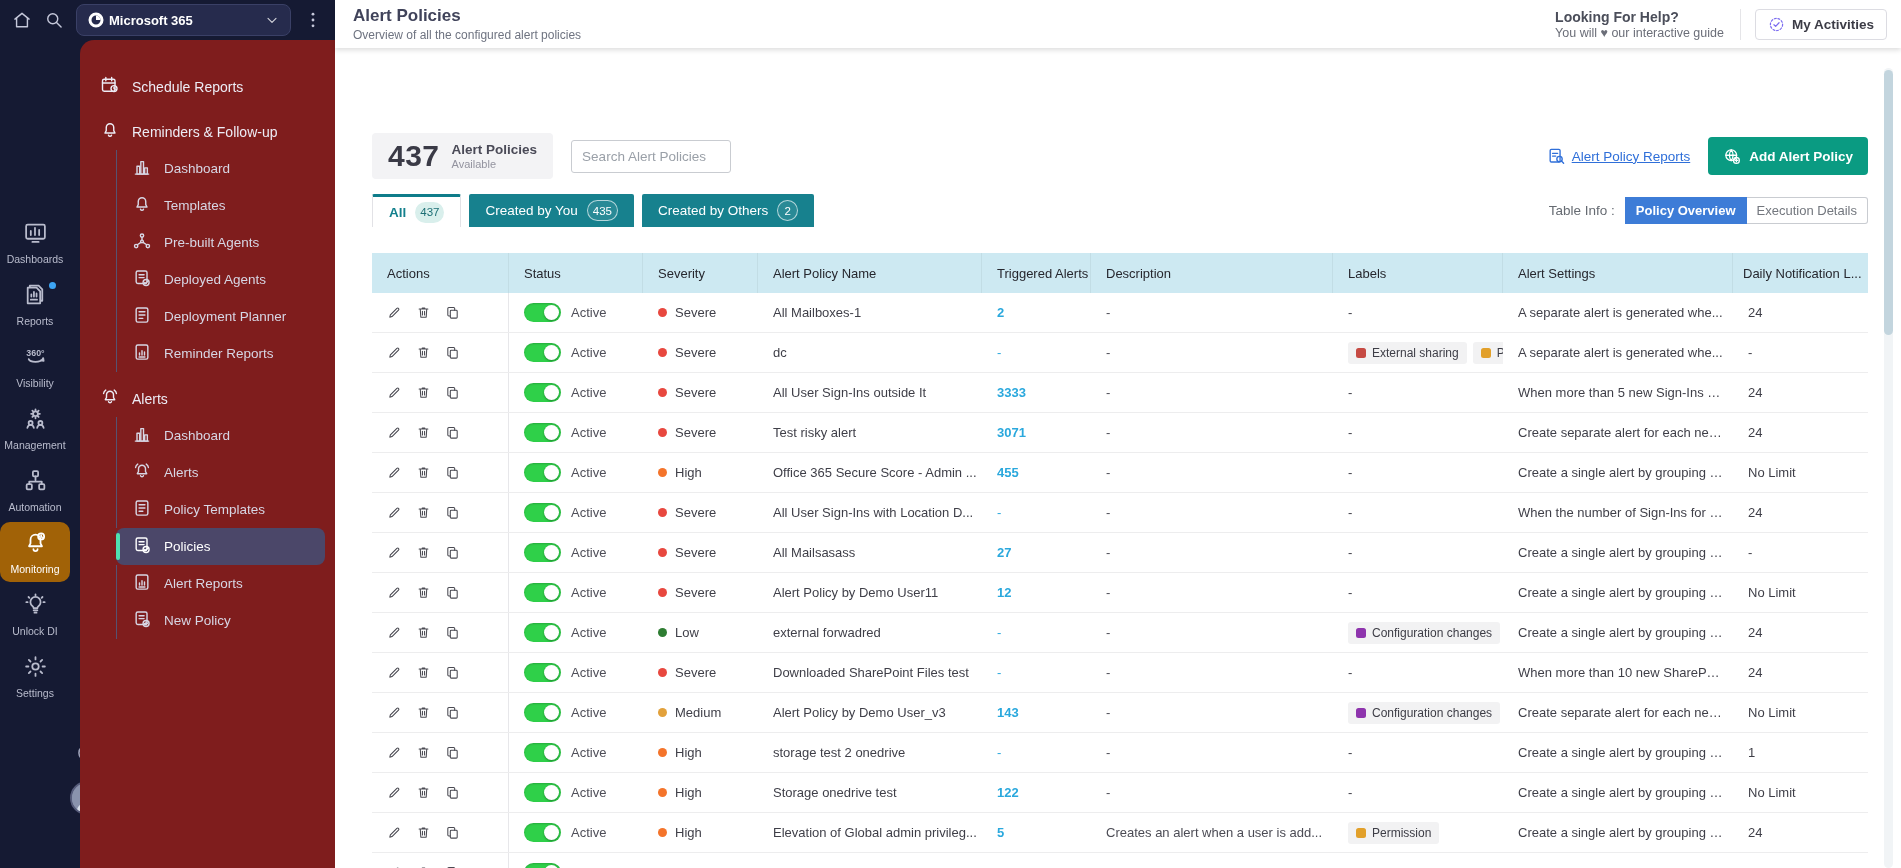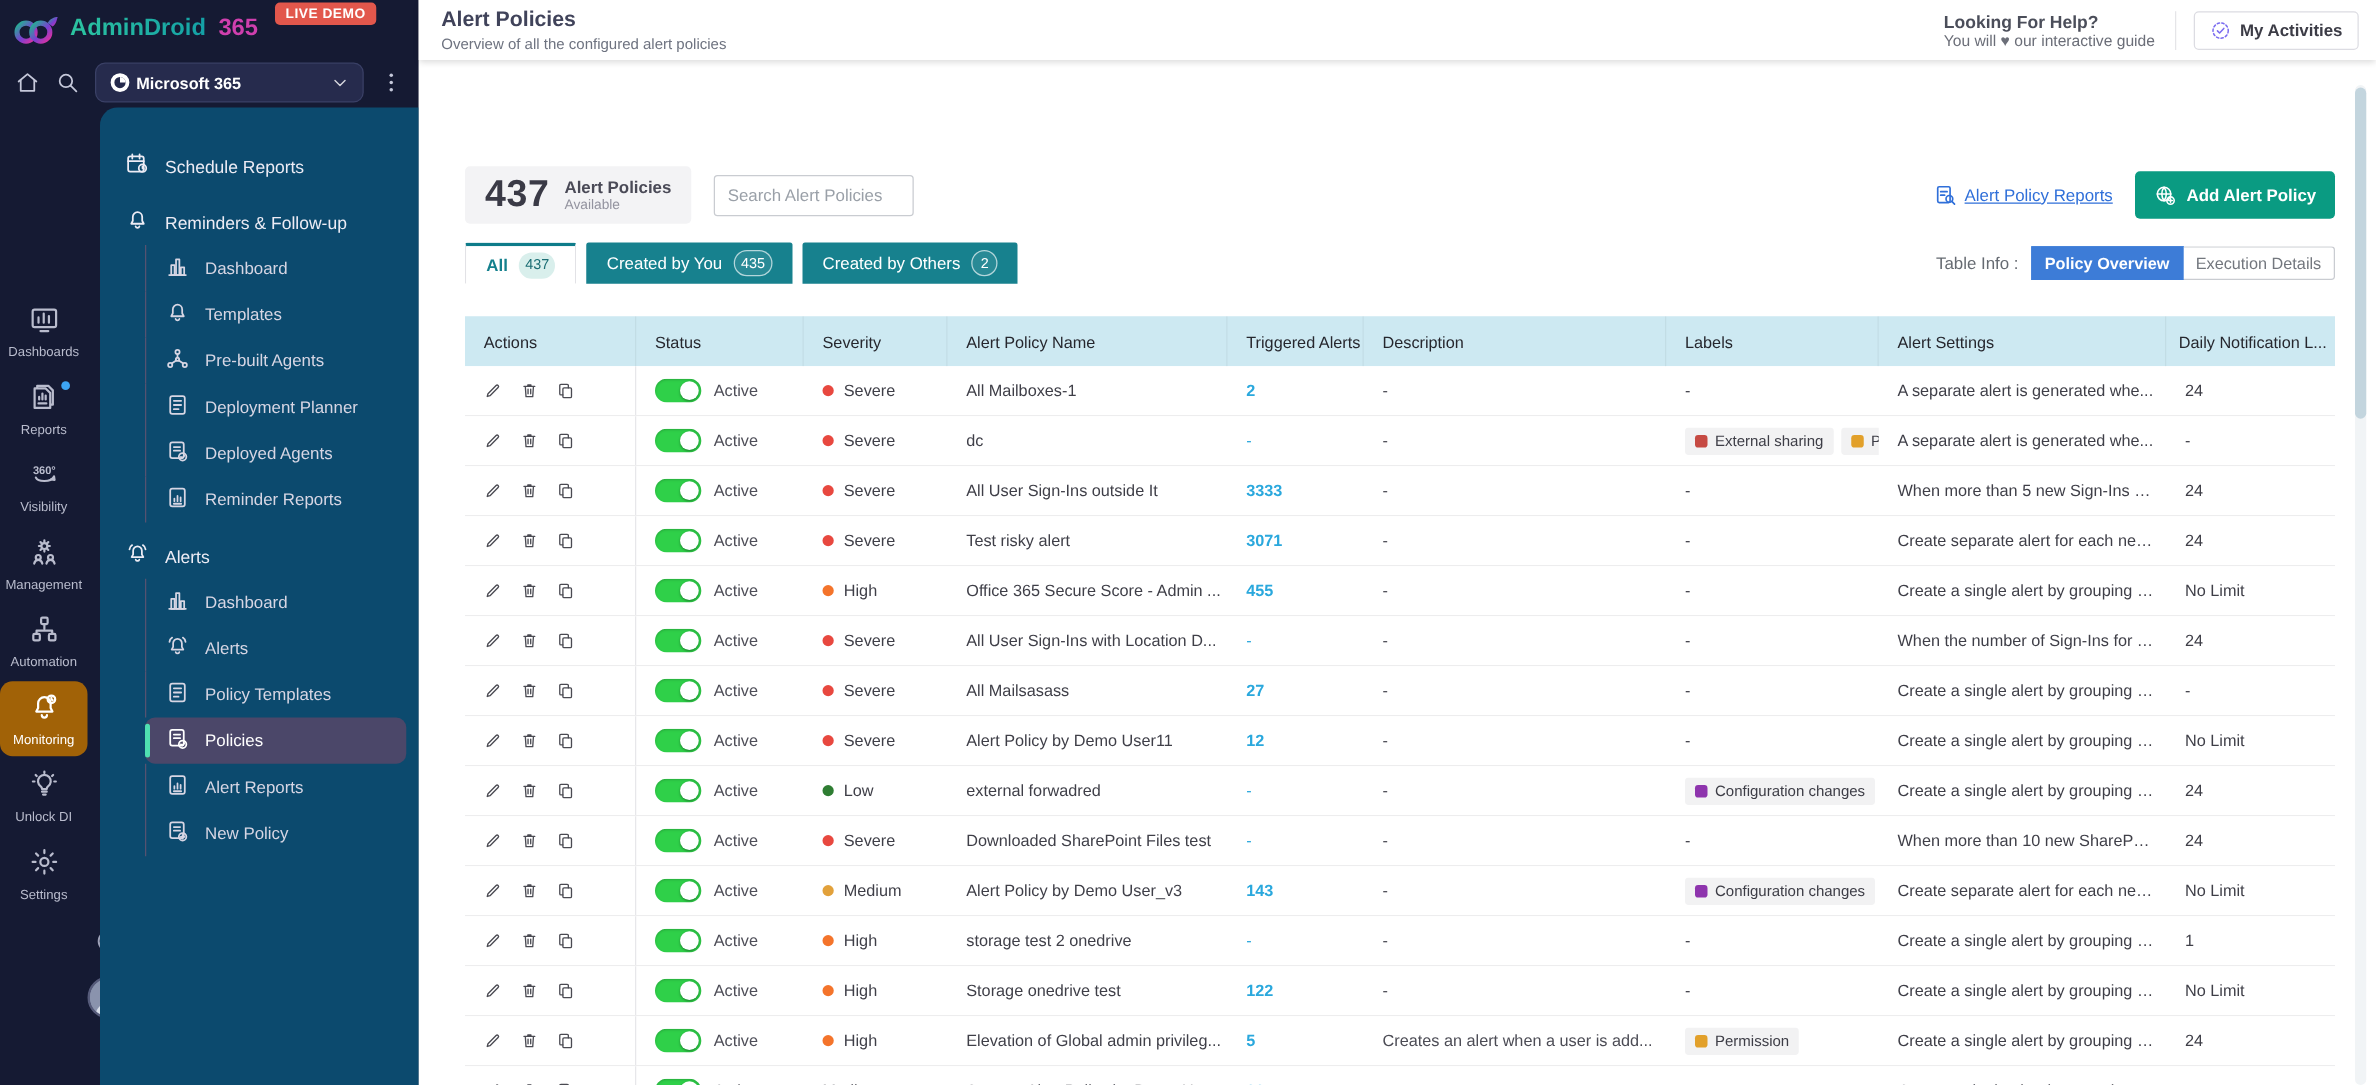--- a/index.html
+++ b/index.html
@@ -32,21 +32,21 @@
   .rail-item .notif-dot { display:none; position:absolute; top:8px; right:14px; width:7px; height:7px; border-radius:50%; background:#3da5f4; }
   .rail-item.active { background:#a16207; color:#fff; }
   .rail-item.active::before { content:""; position:absolute; left:-5px; top:10px; bottom:10px; width:5px; border-radius:3px; background:#4fe0b1; }
   .rail-bottom { margin-top:auto; display:flex; flex-direction:column; align-items:center; gap:17px; padding-bottom:14px; color:#9ea2b8; }
   .rb { width:22px; height:22px; cursor:pointer; }
   .rb svg { width:22px; height:22px; }
   .avatar { width:34px; height:34px; border-radius:50%; background:#8a93ad; border:2px solid #565b7a; overflow:hidden; display:flex; cursor:pointer; }
   .avatar svg { width:100%; height:100%; }
   .chev { font-size:20px; line-height:18px; text-align:center; }
 
-  .submenu { flex:1; background:#0c4a6e; border-top-left-radius:14px; padding:20px 10px 0 12px; overflow:hidden; }
+  .submenu { flex:1; background:#7f1d1d; border-top-left-radius:14px; padding:20px 10px 0 12px; overflow:hidden; }
   .mi { display:flex; align-items:center; gap:12px; height:37px; color:#d7d6e4; font-size:13.5px; padding:0 8px; border-radius:8px; cursor:pointer; position:relative; }
   .mi svg { width:20px; height:20px; flex-shrink:0; }
   .mi.l0 { color:#edecf5; font-size:14px; margin-top:8px; }
   .mi.l1 { margin-left:24px; padding-left:16px; }
   .mi.l1::before { content:""; position:absolute; left:0; top:0; bottom:0; width:1px; background:#565270; }
   .mi.active { background:#4b4769; color:#fff; }
   .mi.active::before { width:4px; border-radius:2px; top:5px; bottom:5px; background:#4fe0b1; }
 
   
   .main { flex:1; display:flex; flex-direction:column; min-width:0; position:relative; background:#fff; }
@@ -116,39 +116,20 @@
 
   .vscroll { position:absolute; right:8px; top:68px; bottom:0; width:9px; background:#f1f4f6; border-radius:5px; cursor:pointer; }
   .vthumb { position:absolute; top:2px; left:0; width:9px; height:265px; background:#c3d5de; border-radius:5px; }
 </style>
 </head>
 <body>
 
 <div class="app">
 
   <aside class="left">
-    <div class="brandbar">
-      <span class="logo">
-        <svg viewBox="0 0 42 30">
-          <defs>
-            <linearGradient id="lg1" x1="0" y1="0" x2="1" y2="1">
-              <stop offset="0" stop-color="#1db88e"></stop>
-                <stop offset=".55" stop-color="#7a3fd1"></stop>
-                <stop offset="1" stop-color="#e3319e"></stop>
-            </linearGradient>
-          </defs>
-          <circle cx="12" cy="18" r="8" fill="none" stroke="url(#lg1)" stroke-width="4.5"></circle>
-          <circle cx="25" cy="18" r="8" fill="none" stroke="url(#lg1)" stroke-width="4.5"></circle>
-          <path d="M31 10c2-4 6-5.5 9-5.5-1 2.5-1 6-4.5 8.5z" fill="url(#lg1)"></path>
-        </svg>
-      </span>
-      <span class="bn">AdminDroid</span>
-      <span class="bs">365</span>
-      <span class="live-badge">LIVE DEMO</span>
-    </div>
     <div class="navrow">
       <span class="nav-ic">
           <svg viewBox="0 0 24 24" fill="none" stroke="currentColor" stroke-width="1.7" stroke-linecap="round" stroke-linejoin="round">
             <path d="M3.5 11L12 4l8.5 7"></path>
             <path d="M5.5 9.5V20h13V9.5"></path>
           </svg>
         </span>
       <span class="nav-ic">
           <svg viewBox="0 0 24 24" fill="none" stroke="currentColor" stroke-width="1.7" stroke-linecap="round" stroke-linejoin="round">
             <circle cx="10.5" cy="10.5" r="6"></circle>
@@ -306,33 +287,33 @@
                 <circle cx="12" cy="5.5" r="2"></circle>
                 <circle cx="5" cy="18" r="2"></circle>
                 <circle cx="19" cy="18" r="2"></circle>
                 <circle cx="12" cy="12.5" r="1.6"></circle>
                 <path d="M12 7.5v3.4M10.7 13.6l-4.3 2.9M13.3 13.6l4.3 2.9"></path>
               </svg></span>
     <span class="mlbl">Pre-built Agents</span>
   </div>
           <div class="mi l1">
     <span class="mic"><svg viewBox="0 0 24 24" fill="none" stroke="currentColor" stroke-width="1.7" stroke-linecap="round" stroke-linejoin="round">
-                <rect x="5" y="3.5" width="14" height="17" rx="2"></rect>
-                <path d="M8.5 8h7M8.5 12h7M8.5 16h4.5"></path>
-              </svg></span>
-    <span class="mlbl">Deployment Planner</span>
-  </div>
-          <div class="mi l1">
-    <span class="mic"><svg viewBox="0 0 24 24" fill="none" stroke="currentColor" stroke-width="1.7" stroke-linecap="round" stroke-linejoin="round">
                 <rect x="5" y="3.5" width="13" height="15" rx="2"></rect>
                 <path d="M8.5 8h6M8.5 11.5h6"></path>
                 <circle cx="16.9" cy="17.3" r="3.6"></circle>
                 <path d="M15.3 17.3l1.2 1.2 2-2.2"></path>
               </svg></span>
     <span class="mlbl">Deployed Agents</span>
+  </div>
+          <div class="mi l1">
+    <span class="mic"><svg viewBox="0 0 24 24" fill="none" stroke="currentColor" stroke-width="1.7" stroke-linecap="round" stroke-linejoin="round">
+                <rect x="5" y="3.5" width="14" height="17" rx="2"></rect>
+                <path d="M8.5 8h7M8.5 12h7M8.5 16h4.5"></path>
+              </svg></span>
+    <span class="mlbl">Deployment Planner</span>
   </div>
           <div class="mi l1">
     <span class="mic"><svg viewBox="0 0 24 24" fill="none" stroke="currentColor" stroke-width="1.7" stroke-linecap="round" stroke-linejoin="round">
                 <rect x="5" y="3.5" width="14" height="17" rx="2"></rect>
                 <path d="M9 15.5V13M12 15.5v-5M15 15.5V12M8.5 18h7"></path>
               </svg></span>
     <span class="mlbl">Reminder Reports</span>
   </div>
           <div class="mi l0">
     <span class="mic"><svg viewBox="0 0 24 24" fill="none" stroke="currentColor" stroke-width="1.7" stroke-linecap="round" stroke-linejoin="round">

